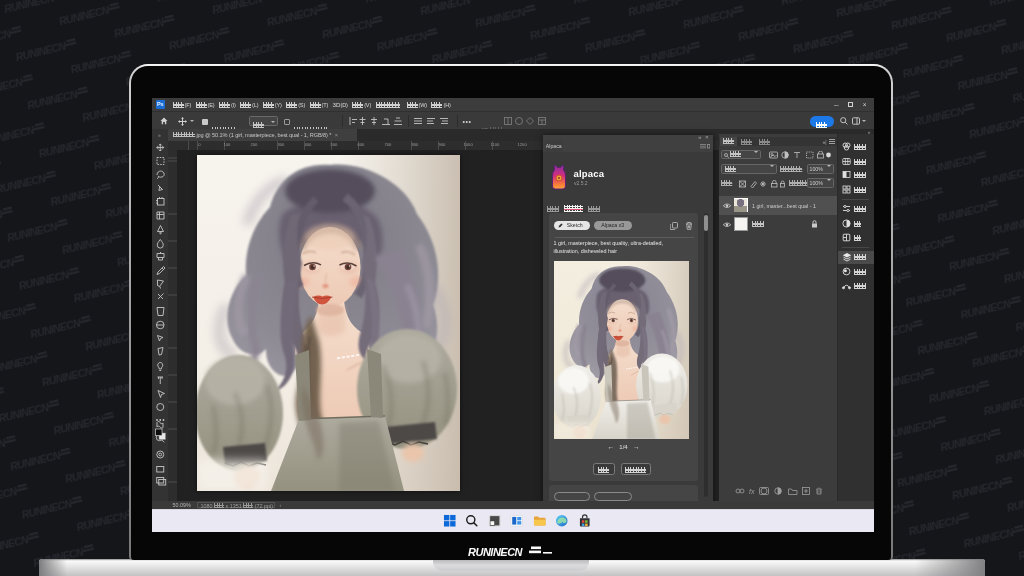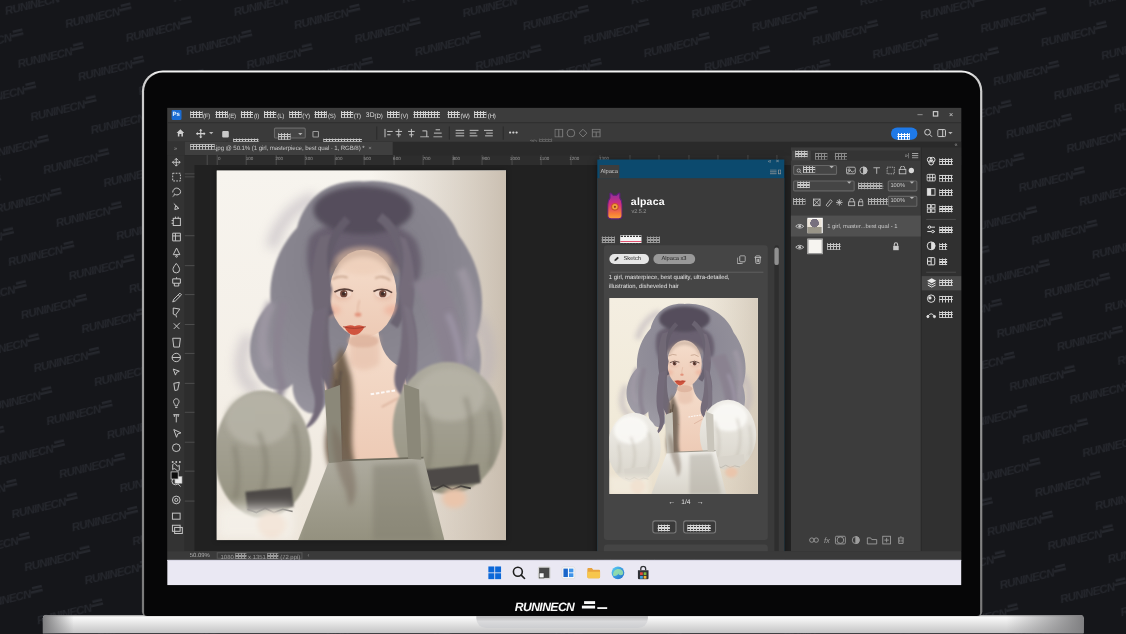--- a/index.html
+++ b/index.html
@@ -38,21 +38,21 @@
 #tabbar .tab{position:absolute;left:16.5px;top:0;width:189px;height:12.5px;background:#3f3f3f;color:#c6c6c6;font-size:5.6px;line-height:13px;white-space:nowrap;overflow:hidden;padding-left:5px;letter-spacing:-.1px;}
 #rulerH{position:absolute;left:16.5px;top:43.5px;width:705.5px;height:8.5px;background:#2d2d2d;overflow:hidden;
 background-image:repeating-linear-gradient(90deg,#4c4c4c 0 .8px,transparent .8px 26.8px);background-position:29px 0;}
 #rulerH .n{position:absolute;top:1px;font-size:4.6px;color:#9a9a9a;transform:scale(.9);}
 #rulerV{position:absolute;left:16.5px;top:52px;width:9px;height:351.5px;background:#2d2d2d;overflow:hidden;
 background-image:repeating-linear-gradient(0deg,#4c4c4c 0 .8px,transparent .8px 26.8px);background-position:0 8.5px;}
 #toolbar{position:absolute;left:0;top:43.5px;width:16.5px;height:360px;background:#333333;}
 #paste{position:absolute;left:25.5px;top:52px;width:541.5px;height:351.5px;background:#212121;}
 #canvas{position:absolute;left:45.5px;top:57.5px;width:263px;height:336px;background:#f4f0e9;box-shadow:0 0 5px rgba(0,0,0,.55);}
 
-#alpaca{position:absolute;left:391px;top:47px;width:170px;height:370px;background:#0c4a6e;box-shadow:0 0 6px rgba(0,0,0,.5);}
+#alpaca{position:absolute;left:391px;top:37px;width:170px;height:370px;background:#404040;box-shadow:0 0 6px rgba(0,0,0,.5);}
 #alpaca .body{position:absolute;left:0;top:17px;width:170px;height:353px;background:#3a3a3a;}
 #alpaca .atab{position:absolute;left:2.5px;top:5.5px;width:17.5px;height:11.5px;background:#3d3d3d;color:#c9c9c9;font-size:5.2px;line-height:12px;text-align:center;}
 #alpaca .hicons{position:absolute;right:4px;top:0;color:#b5b5b5;font-size:6px;line-height:6px;}
 .card{position:absolute;left:6.5px;width:149px;background:#454545;border-radius:3px;}
 .pill{position:absolute;height:8.5px;border-radius:4.5px;font-size:5.2px;line-height:8.5px;text-align:center;}
 .abtn{position:absolute;height:12px;border:.7px solid #7a7a7a;border-radius:2.5px;background:#3a3a3a;color:#ddd;text-align:center;line-height:11px;}
 
 #rightzone{position:absolute;left:567px;top:31px;width:155px;height:372.5px;background:#2a2a2a;}
 #layers{position:absolute;left:.5px;top:5.5px;width:117.5px;height:367px;background:#3c3c3c;font-size:5.5px;color:#c9c9c9;}
 #dock{position:absolute;left:119.5px;top:5.5px;width:35.5px;height:367px;background:#303030;color:#dcdcdc;}

